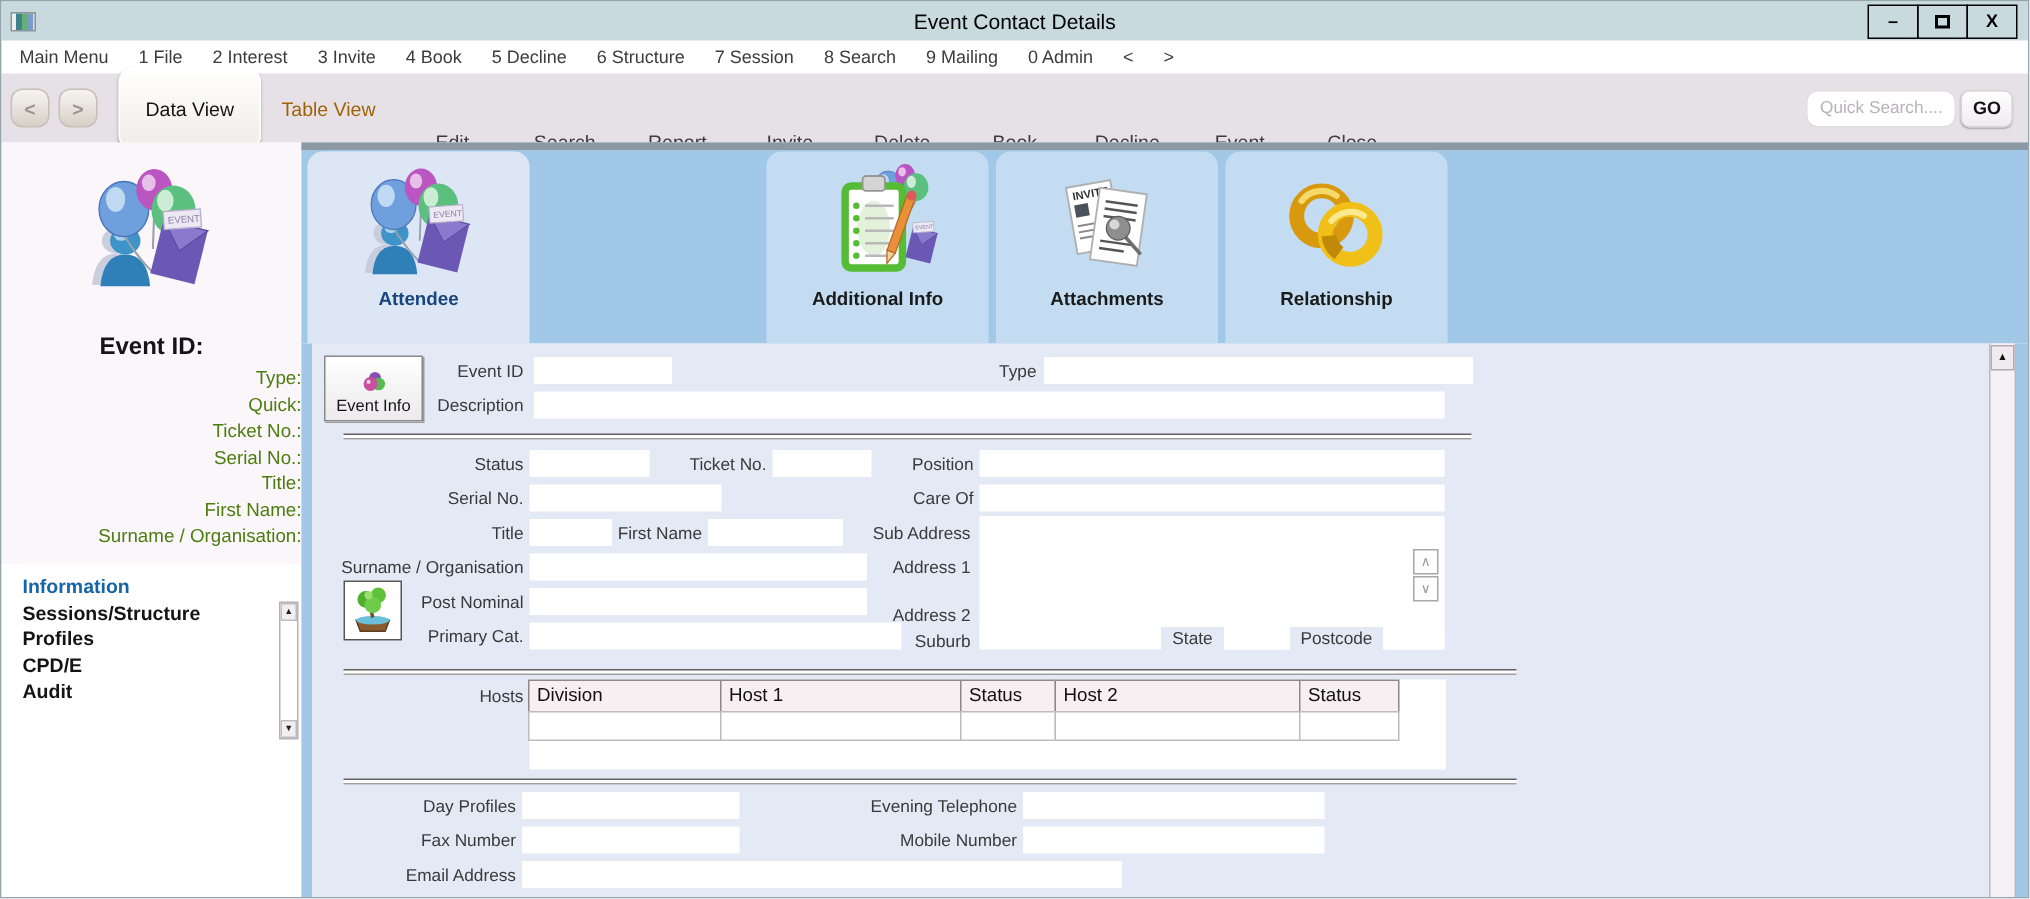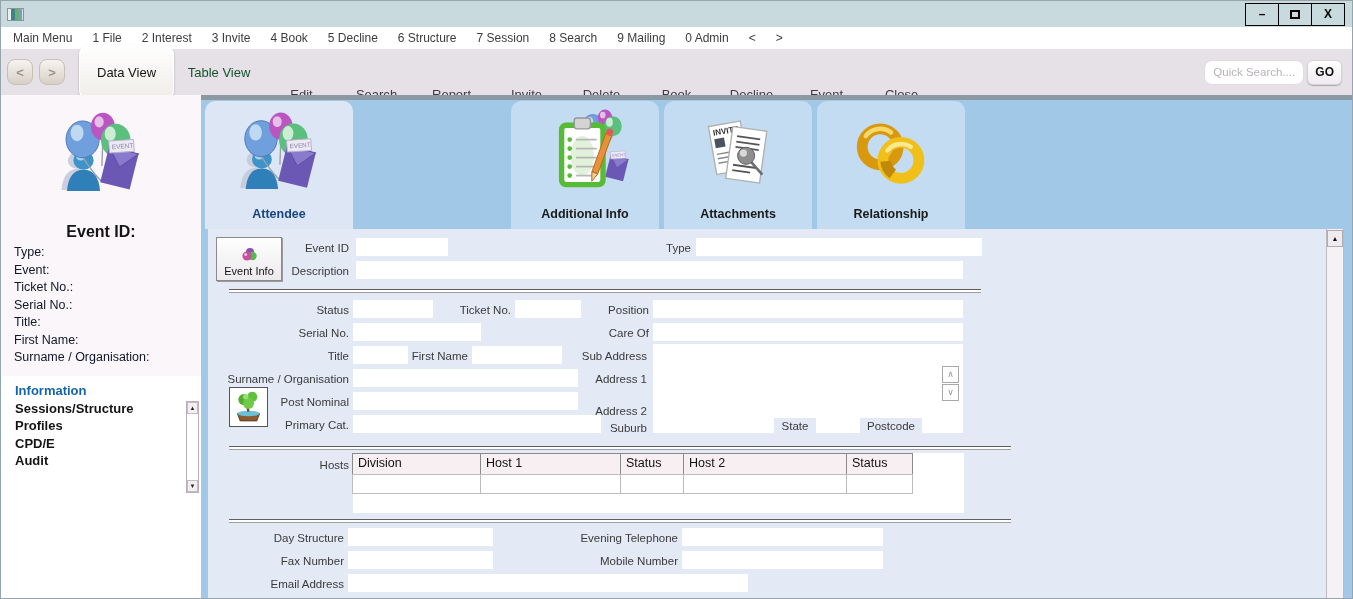--- a/index.html
+++ b/index.html
@@ -15,54 +15,54 @@
   .max-glyph { width:10px; height:9px; border:2px solid #000; display:inline-block; }
 
   
   .menubar { height:22px; background:#fff; display:flex; align-items:center; font-size:12px; color:#3c3c3c; padding-left:2px; }
   .menu-item { padding:0 10px; white-space:nowrap; }
 
   
   .toolbar { height:46px; background:#e6e1e6; display:flex; align-items:center; }
   .nav-btn { width:26px; height:26px; border-radius:8px; border:1px solid #c6c0b6; background:linear-gradient(#f7f4f0,#d6d0c6); color:#9a948a; font-size:13px; font-weight:bold; display:flex; align-items:center; justify-content:center; margin-left:6px; }
   .tb-active { margin-left:14px; padding:20px 18px; border-radius:10px; background:linear-gradient(#ffffff,#efece7); box-shadow:0 1px 2px rgba(0,0,0,.3), inset 0 0 0 1px #fff; font-size:13px; color:#141414; }
-  .tb-wide { width:90px; text-align:center; font-size:13px; color:#14532d; }
+  .tb-wide { width:90px; text-align:center; font-size:13px; color:#a16207; }
   .tb-item { width:75px; text-align:center; font-size:13px; color:#3f3a40;margin-top:44px; }
   .ul { text-decoration:underline; text-underline-offset:2px; }
   .quick-search { margin-left:auto; margin-right:10px; display:flex; align-items:center; }
   .qs-input { width:100px; height:25px; border:1px solid #e2dce2; border-radius:8px; background:#fff; font-size:11.5px; padding:0 8px; color:#555; }
   .qs-input::placeholder { color:#b9b2b9; }
   .go-btn { height:25px; margin-left:3px; padding:0 7px; border:1px solid #d8d2d8; border-radius:6px; background:linear-gradient(#fff,#efecef); font-weight:bold; font-size:12px; color:#111; box-shadow:0 1px 1px rgba(0,0,0,.25); }
 
   
   .main { display:flex; height:505px; }
 
   
   .sidebar { position:relative; width:200px; background:#faf6fa; flex:none; }
   .side-icon { display:block; margin:14px auto 0; width:96px; height:92px; }
   .side-title { text-align:center; font-size:16px; font-weight:bold; color:#141414; margin-top:22px; }
   .side-fields { margin-top:3px; }
-  .side-fields > div { text-align:left; font-size:12.5px; color:#0f172a; line-height:17.5px;padding-left:13px; }
+  .side-fields > div { text-align:right; font-size:12.5px; color:#4d7c0f; line-height:17.5px;padding-left:13px; }
   .data-section { position:absolute; left:0; top:281px; width:200px; bottom:0; background:#fff; }
   .data-header { height:20px; background:#f1ecf1; border-top:1px solid #b0aab0; border-bottom:1px solid #b0aab0; border-right:1px solid #b0aab0; font-size:13px; font-weight:bold; color:#6e6e6e; line-height:19px; padding-left:8px; }
   .data-list { padding:6px 0 0 14px; }
   .data-list > div { font-size:13px; font-weight:bold; color:#141414; line-height:17.5px; cursor:default; }
   .data-list > div.active { color:#1665a6; }
   .list-scroll { position:absolute; right:2px; top:25px; width:13px; height:92px; border:1px solid #b8b0b8; background:#fff; }
   .list-scroll .sbtn { position:absolute; left:0; width:11px; height:12px; background:#f2eef2; border:1px solid #c4bcc4; font-size:6px; line-height:10px; text-align:center; color:#222; }
   .list-scroll .up { top:0; } .list-scroll .dn { bottom:0; }
 
   
   .content { position:relative; flex:1; background:#e4e9f6; }
   .tabstrip { position:absolute; left:0; top:0; right:0; height:134px; background:#a2c8e8; }
   .tabstrip-topline { position:absolute; left:0; top:0; right:0; height:5px; background:#8d99a2; }
   .tab { position:absolute; top:6px; width:148px; height:128px; background:#c3dcf1; border-radius:10px 10px 0 0; display:flex; flex-direction:column; align-items:center; cursor:default; }
   .tab.active { background:#dde6f5; }
   .tab-icon { width:90px; height:90px; margin-top:8px; }
-  .tab-label { font-size:12.5px; font-weight:bold; color:#1a1a1a; margin-top:auto; margin-bottom:8px; }
+  .tab-label { font-size:12.5px; font-weight:bold; color:#1a1a1a; margin-top:auto; margin-bottom:23px; }
   .tab.active .tab-label { color:#17467e; }
 
   
   .formpanel { position:absolute; left:0; top:134px; right:0; bottom:0; background:#e4e9f6; }
   .left-strip { position:absolute; left:0; top:0; bottom:0; width:7px; background:#a2c8e8; }
   .right-strip { position:absolute; right:0; top:0; bottom:0; width:8px; background:#a2c8e8; }
   .vscroll { position:absolute; right:8px; top:0; bottom:0; width:18px; background:#f6f1f4; border-left:1px solid #c0b8c0; border-right:1px solid #c0b8c0; }
   .vscroll .sup { position:absolute; top:1px; left:0; width:16px; height:17px; background:#f0ebee; border:1px solid #b2aab2; font-size:7px; text-align:center; line-height:15px; color:#111; }
 
   .fl { position:absolute; width:130px; text-align:right; font-size:11.5px; color:#3a3a3a; height:16px; line-height:16px; white-space:nowrap; }
@@ -75,21 +75,21 @@
   .addr-box { position:absolute; left:452px; top:115px; width:310px; height:89px; background:#fff; }
   .chip { position:absolute; height:16px; background:#e4e9f6; font-size:11.5px; color:#3a3a3a; line-height:16px; text-align:center; }
   .spin { position:absolute; left:741px; width:17px; height:17px; background:#fdfdfd; border:1px solid #a8a8a8; font-size:9px; line-height:15px; text-align:center; color:#999; }
 
   .bonsai-box { position:absolute; left:28px; top:158px; width:39px; height:40px; background:#fff; border:1px solid #555; }
 
   .hosts-white { position:absolute; left:152px; top:224px; width:611px; height:60px; background:#fff; }
   .hosts-row { position:absolute; left:152px; display:flex; }
   .hcell { height:22px; background:#f8eff3; border:1px solid #8a8a8a; margin-left:-1px; font-size:12.5px; color:#111; padding:2px 0 0 5px; }
   .dcell { height:20px; background:#fff; border:1px solid #bcbcbc; margin-left:-1px; }
-  .w0{width:129px}.w1{width:141px}.w2{width:64px}.w3{width:164px}.w4{width:67px}
+  .w0{width:129px}.w1{width:161px}.w2{width:64px}.w3{width:164px}.w4{width:67px}
 </style>
 </head>
 <body>
 
 <svg width="0" height="0" style="position:absolute">
   <defs>
     <symbol id="sym-balloons" viewBox="0 0 100 100">
       <path d="M30 52 Q40 68 50 78" stroke="#98a0ac" stroke-width="1.5" fill="none"></path>
       <path d="M52 34 L51 62" stroke="#98a0ac" stroke-width="1.5" fill="none"></path>
       <path d="M66 52 Q58 66 52 74" stroke="#98a0ac" stroke-width="1.5" fill="none"></path>
@@ -189,20 +189,21 @@
       <circle cx="5.5" cy="9" r="4.6" fill="#c84f9e"></circle>
       <circle cx="4.2" cy="7.6" r="1.4" fill="#eed0e4"></circle>
     </symbol>
   </defs>
 </svg>
 
 <div class="window">
 
   <div class="titlebar">
     <div class="app-icon"></div>
+    <div class="win-title">Event Contact Details</div>
     <div class="win-controls">
       <div class="win-btn">
           <span style="font-weight:900">–</span>
         </div>
       <div class="win-btn">
           <span class="max-glyph"></span>
         </div>
       <div class="win-btn">
           <span>X</span>
         </div>
@@ -253,21 +254,21 @@
 
     <div class="sidebar">
       <svg class="side-icon" viewBox="0 0 100 100">
         <use href="#sym-person"></use>
           <use href="#sym-balloons"></use>
           <use href="#sym-envelope"></use>
       </svg>
       <div class="side-title">Event ID:</div>
       <div class="side-fields">
         <div>Type:</div>
-        <div>Event:</div>
+        <div>Quick:</div>
         <div>Ticket No.:</div>
         <div>Serial No.:</div>
         <div>Title:</div>
         <div>First Name:</div>
         <div>Surname / Organisation:</div>
       </div>
       <div class="data-section">
         <div class="data-list">
           <div class="active">Information</div>
           <div>Sessions/Structure</div>
@@ -403,21 +404,21 @@
         <div class="hosts-row" style="top:245px">
           <div class="dcell w0"></div>
           <div class="dcell w1"></div>
           <div class="dcell w2"></div>
           <div class="dcell w3"></div>
           <div class="dcell w4"></div>
         </div>
 
         <div class="sep" style="left:28px;top:290px;width:782px"></div>
 
-        <div class="fl" style="left:13px;top:301px">Day Structure</div>
+        <div class="fl" style="left:13px;top:301px">Day Profiles</div>
         <input class="fi" style="left: 147px; top: 299px; width: 145px;" value="">
         <div class="fl" style="left:347px;top:301px">Evening Telephone</div>
         <input class="fi" style="left: 481px; top: 299px; width: 201px;" value="">
 
         <div class="fl" style="left:13px;top:324px">Fax Number</div>
         <input class="fi" style="left: 147px; top: 322px; width: 145px;" value="">
         <div class="fl" style="left:347px;top:324px">Mobile Number</div>
         <input class="fi" style="left: 481px; top: 322px; width: 201px;" value="">
 
         <div class="fl" style="left:13px;top:347px">Email Address</div>

